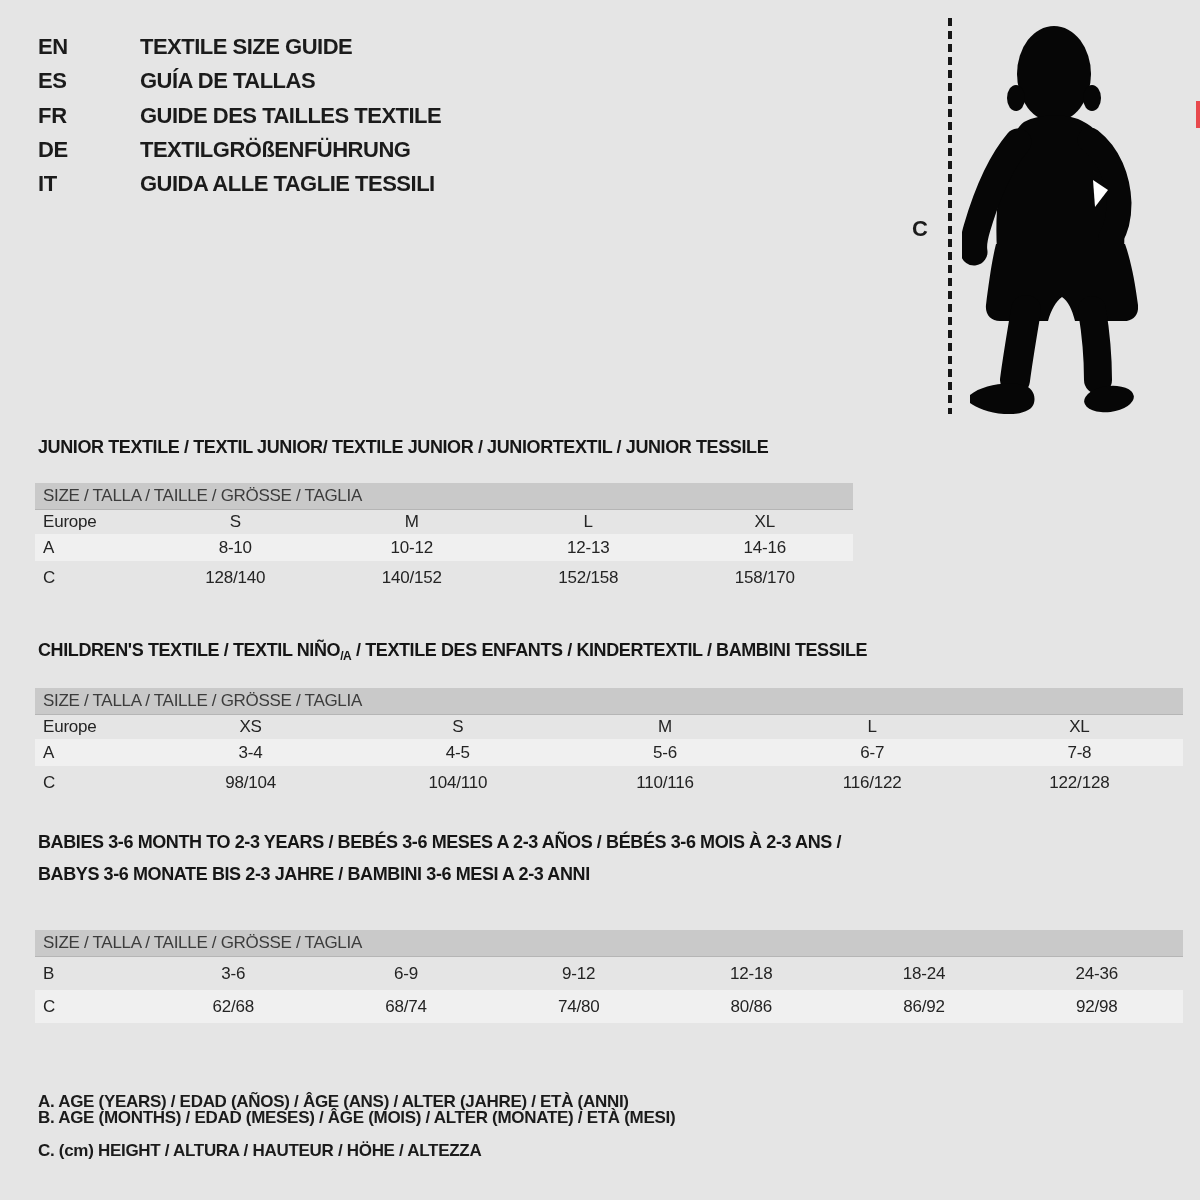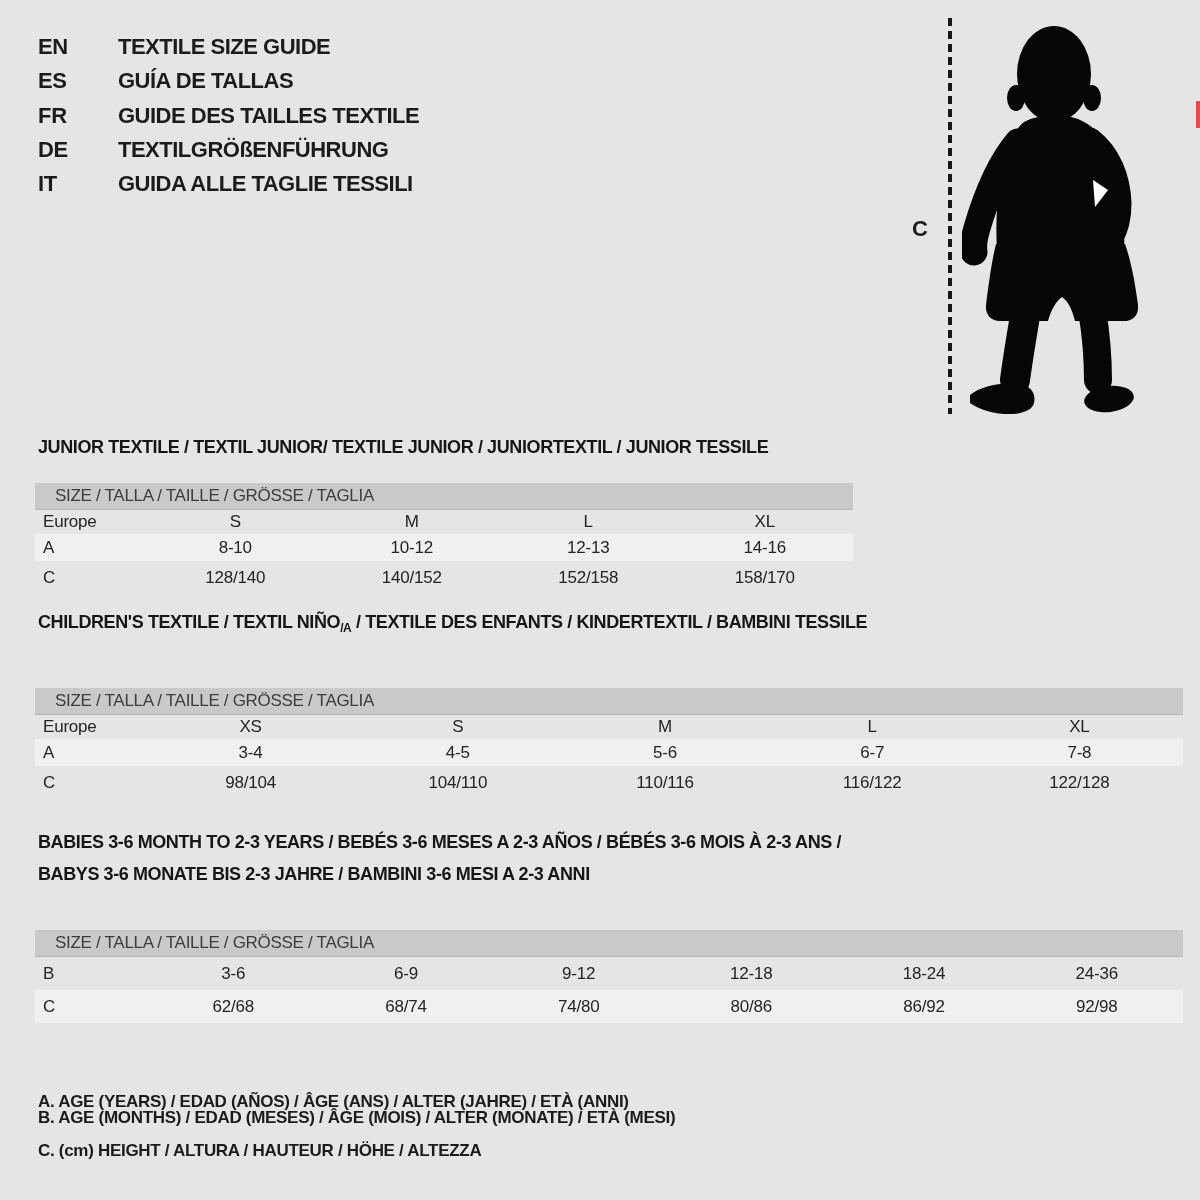--- a/index.html
+++ b/index.html
@@ -4,38 +4,38 @@
 <title>Textile Size Guide</title>
 <style>
   html,body{margin:0;padding:0;}
   body{background:#fff;font-family:"Liberation Sans","DejaVu Sans",sans-serif;}
   .canvas{position:relative;width:1200px;height:1200px;background:#e5e5e5;overflow:hidden;}
 
   
   .lang-block{position:absolute;left:38px;top:30px;}
   .lang-row{display:flex;height:34.3px;align-items:center;}
   .lang-code{width:80px;font-size:22px;font-weight:bold;color:#1b1b1b;letter-spacing:-0.3px;}
-  .lang-label{font-size:22px;font-weight:bold;color:#1b1b1b;letter-spacing:-0.5px;white-space:nowrap;}
+  .lang-label{font-size:22px;font-weight:bold;color:#1b1b1b;letter-spacing:-0.5px;white-space:nowrap;margin-left:22px;}
 
   
   .measure-line{position:absolute;left:948px;top:18px;width:4px;height:396px;
     background:repeating-linear-gradient(to bottom,#161616 0 8px,transparent 8px 13px);}
   .measure-label{position:absolute;left:912px;top:216px;font-size:22px;font-weight:bold;color:#1b1b1b;}
   .silhouette{position:absolute;left:962px;top:14px;}
   .red-marker{position:absolute;left:1196px;top:101px;width:4px;height:27px;}
 
   
   .section-heading{position:absolute;left:38px;font-size:18px;font-weight:bold;color:#161616;
     letter-spacing:-0.4px;white-space:nowrap;}
   .heading-sub{font-size:12px;vertical-align:-4px;}
   .two-line{line-height:32px;}
 
   
   .size-table{position:absolute;left:35px;}
-  .size-bar{height:27px;display:flex;align-items:center;padding-left:20px;box-sizing:border-box;
+  .size-bar{height:27px;display:flex;align-items:center;padding-left:8px;box-sizing:border-box;
     border-bottom:1px solid #b5b5b5;font-size:17px;color:#3c3c3c;letter-spacing:-0.3px;}
   .trow{display:grid;align-items:center;}
   .j-cols{grid-template-columns:112px repeat(4,1fr);}
   .c-cols{grid-template-columns:112px repeat(5,1fr);}
   .b-cols{grid-template-columns:112px repeat(6,1fr);}
   .r-europe{height:24px;}
   .r-mid{height:27px;}
   .r-last{height:33px;}
   .cell{font-size:17px;color:#242424;text-align:center;letter-spacing:-0.2px;}
   .cell.lbl{text-align:left;padding-left:8px;}
@@ -114,21 +114,21 @@
     </div>
     <div class="trow r-last j-cols">
       <span class="cell lbl">C</span>
       <span class="cell">128/140</span>
       <span class="cell">140/152</span>
       <span class="cell">152/158</span>
       <span class="cell">158/170</span>
     </div>
   </div>
 
-  <div class="section-heading" style="top:612px;">
+  <div class="section-heading" style="top:640px;">
     <span>CHILDREN'S TEXTILE / TEXTIL NIÑO</span><span class="heading-sub">/A</span><span> / TEXTILE DES ENFANTS / KINDERTEXTIL / BAMBINI TESSILE</span>
   </div>
 
   <div class="size-table" style="top:688px;width:1148px;">
     <div class="size-bar" style="background:#c9c9c9;">
       <span>SIZE / TALLA / TAILLE / GRÖSSE / TAGLIA</span>
     </div>
     <div class="trow r-europe c-cols">
       <span class="cell lbl">Europe</span>
       <span class="cell">XS</span>

